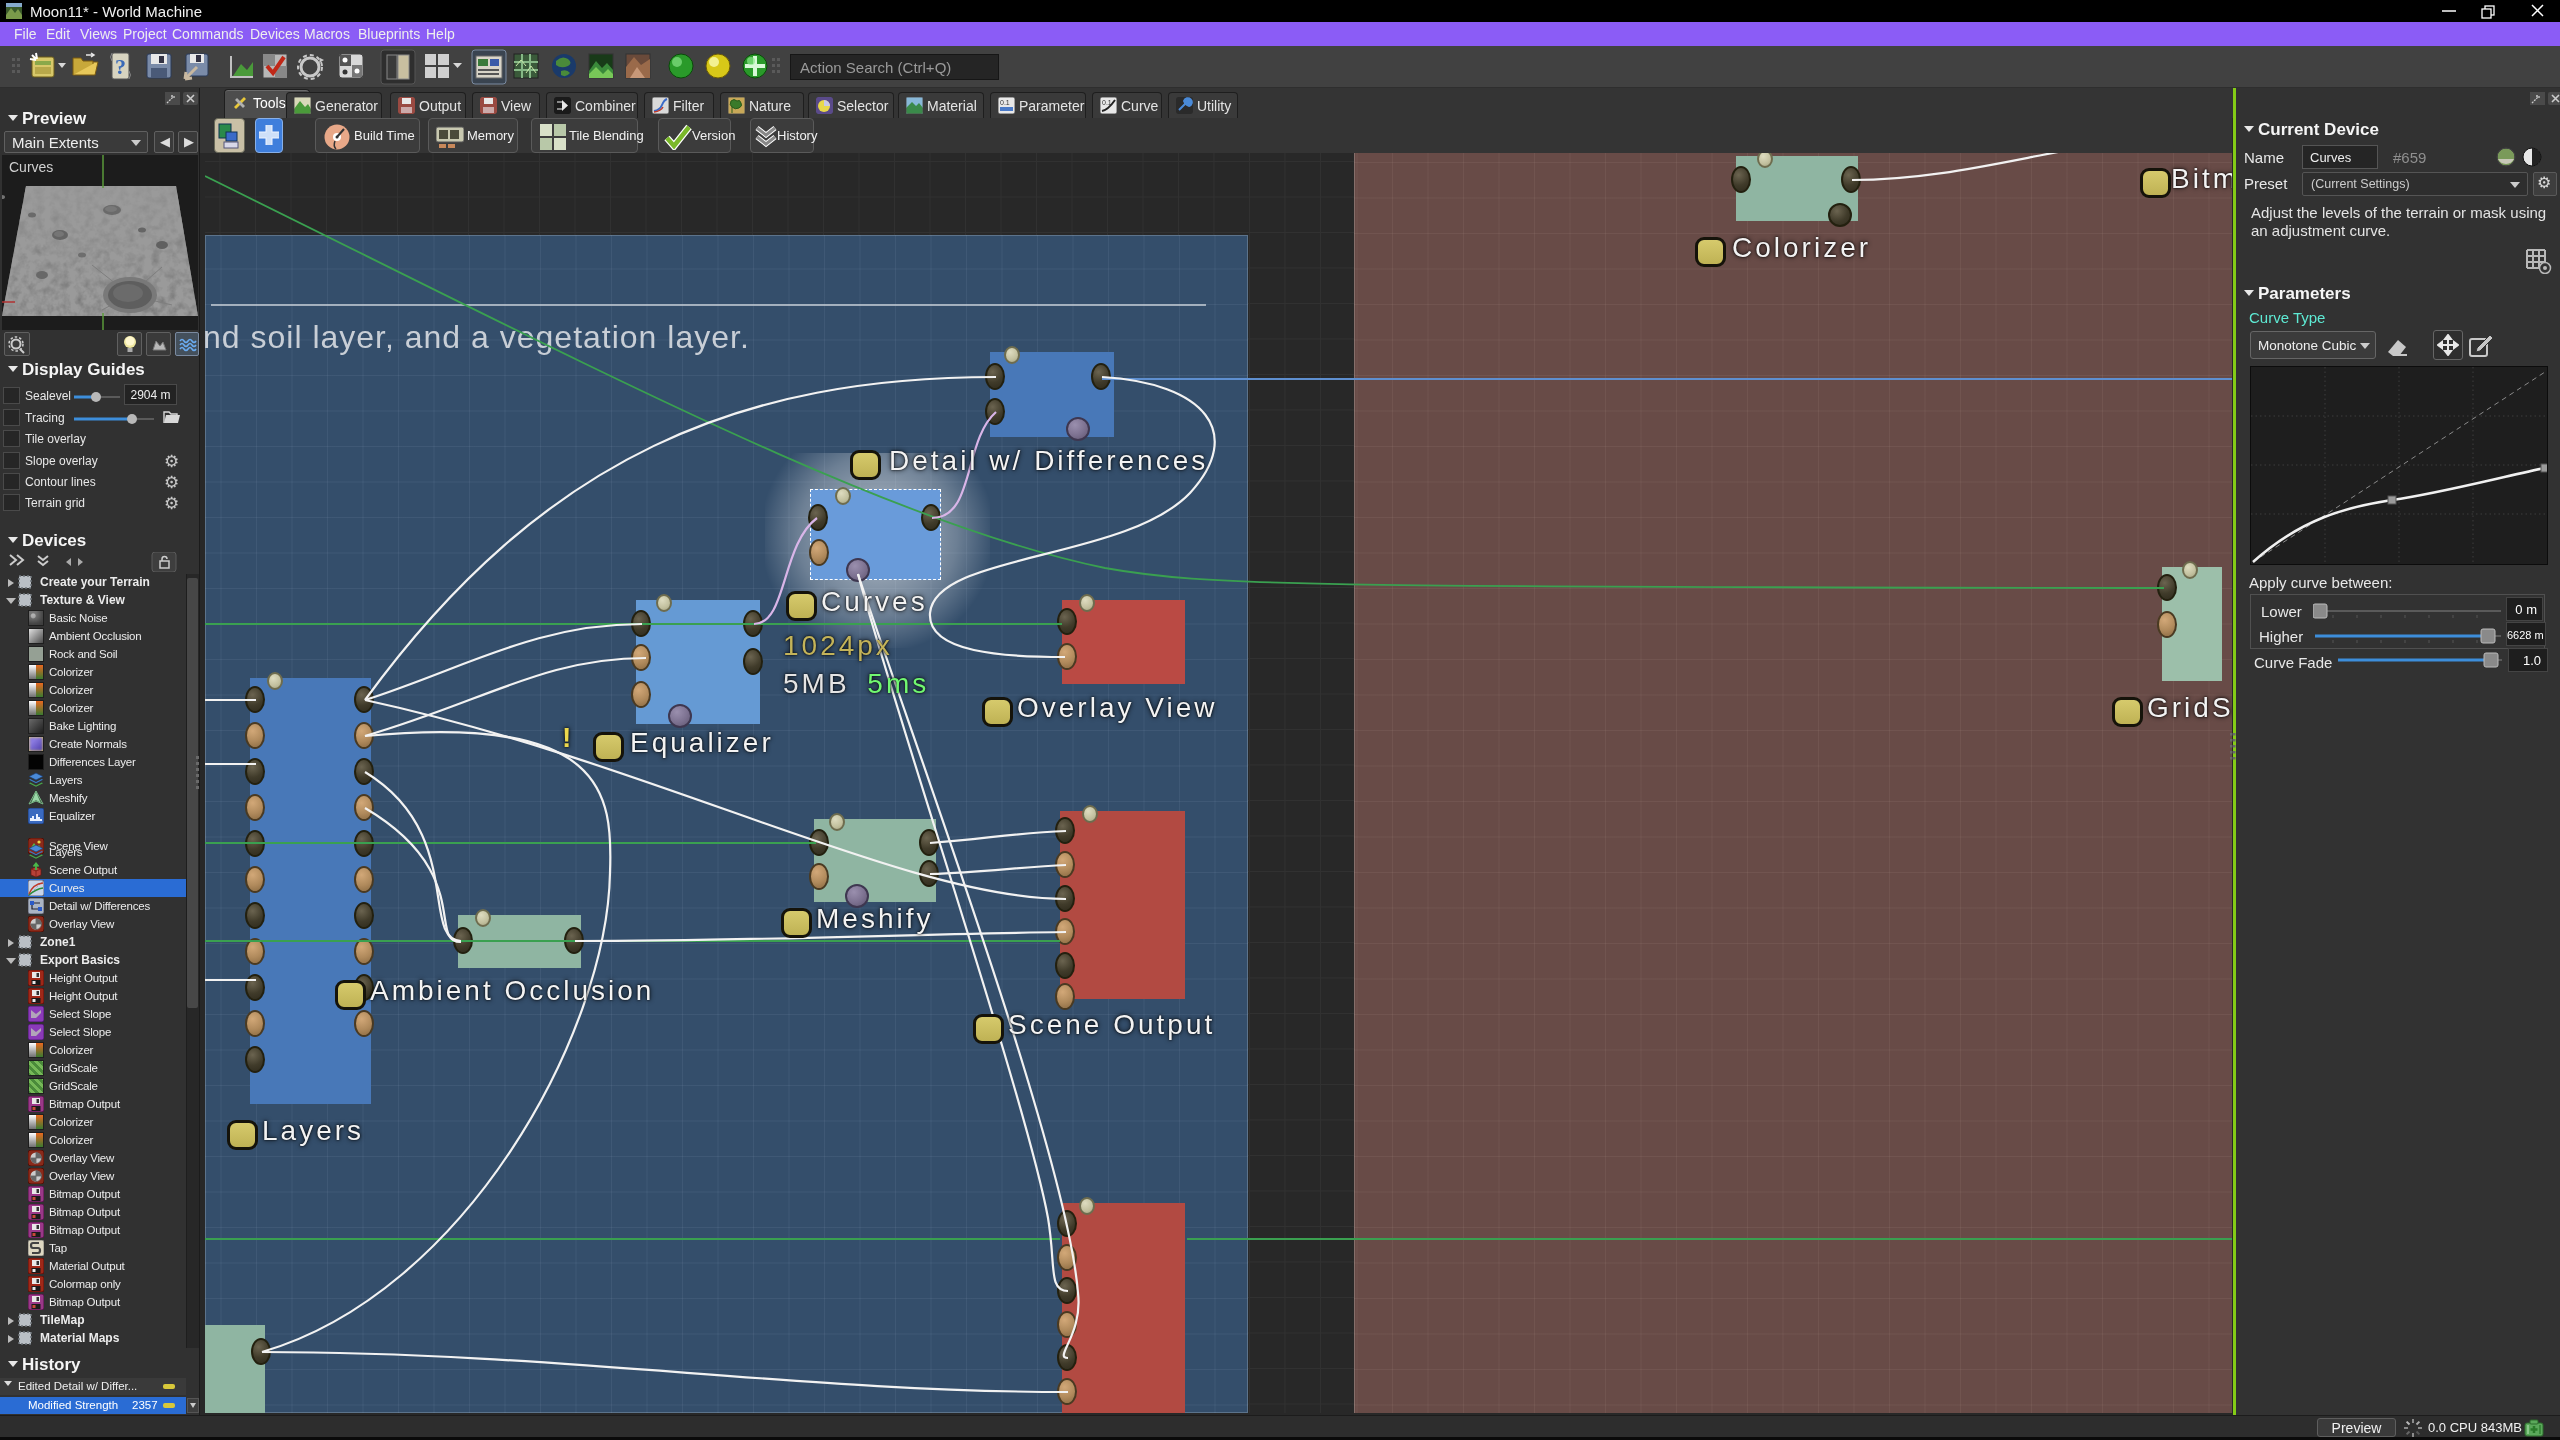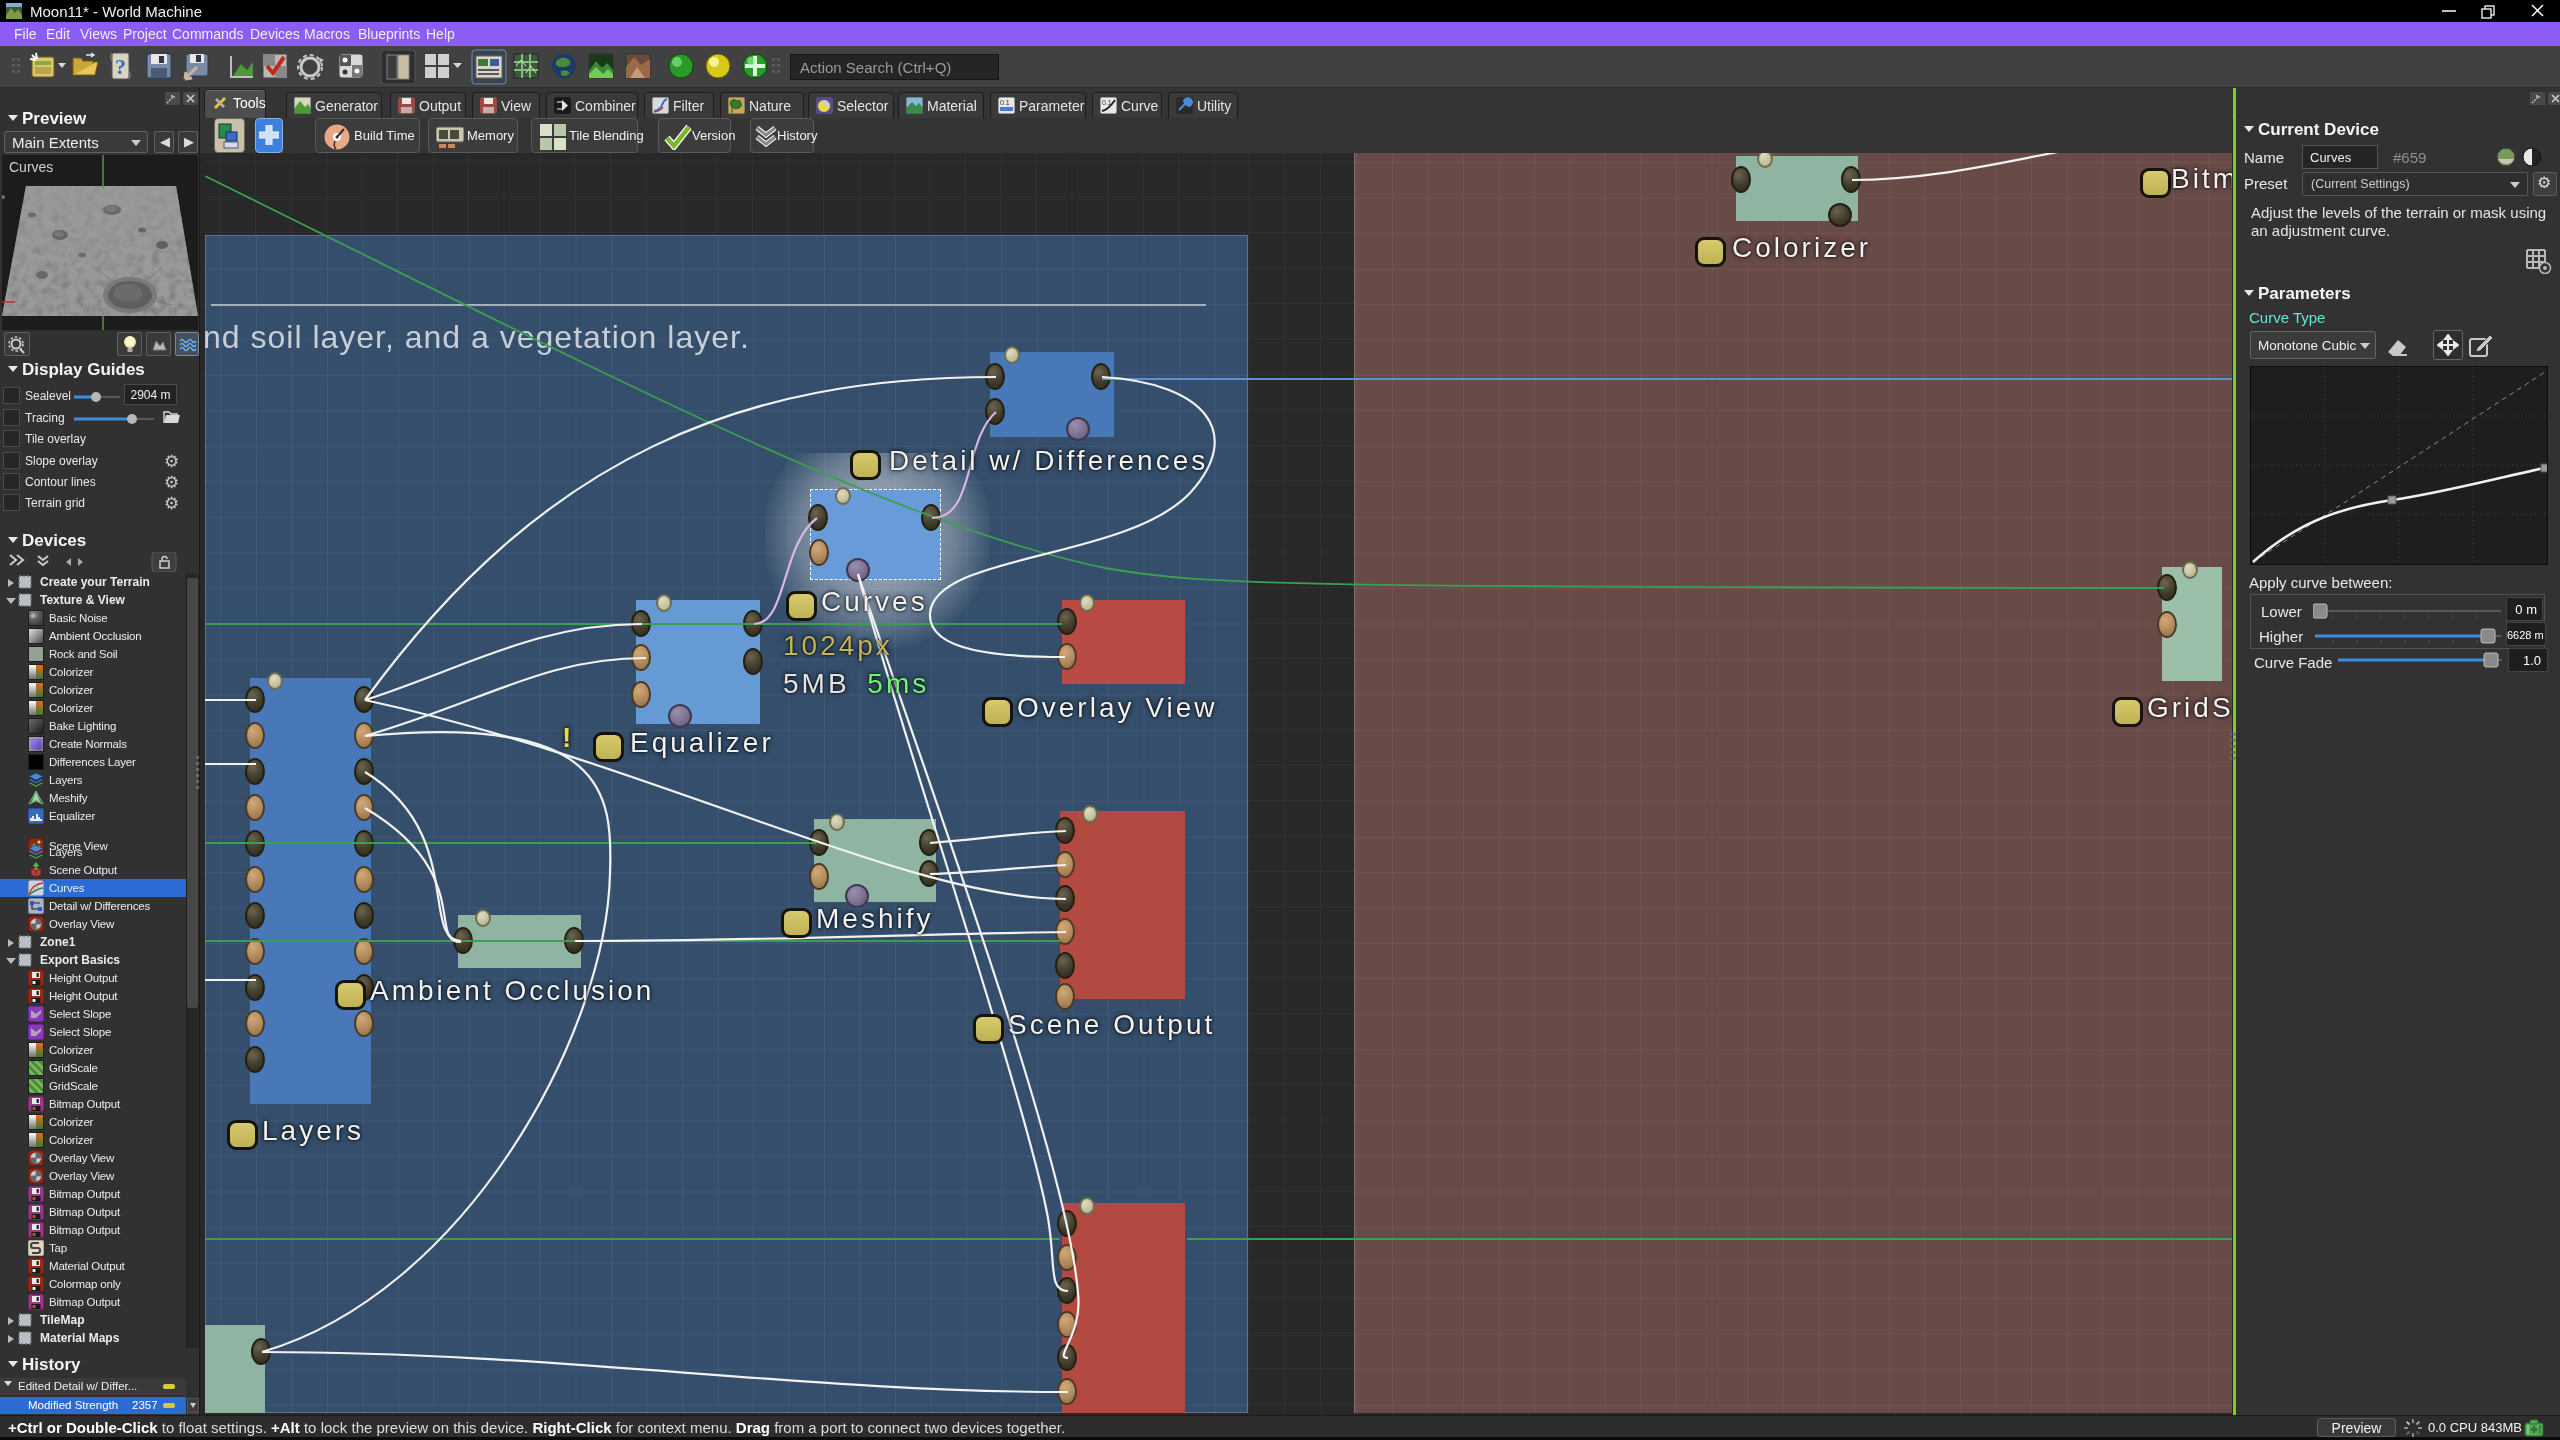--- a/index.html
+++ b/index.html
@@ -249,21 +249,21 @@
         <rect x="772" y="18" width="3" height="3"></rect>
         <rect x="777" y="18" width="3" height="3"></rect>
         <rect x="772" y="24" width="3" height="3"></rect>
         <rect x="777" y="24" width="3" height="3"></rect>
       </g>
 </svg>
 <div style="position:absolute;left:790px;top:8px;width:209px;height:26px;background:#252525;border:1px solid #161616;color:#9a9a9a;font-size:15px;padding:4px 0 0 9px">Action Search (Ctrl+Q)</div>
 </div>
 
 <div id="tabstrip">
-  <div class="tab active" style="left:4px;width:62px"><svg class="tabicon" viewBox="0 0 17 17">
+  <div class="tab active" style="left:24px;width:86px"><svg class="tabicon" viewBox="0 0 17 17">
         <path d="M2,13 L12,3 l2,2 L4,15 Z" fill="#e8c83a"></path>
         <path d="M13,12 L5,4 l-2,2 l8,8 Z" fill="#b0b0b0"></path>
       </svg>Tools</div>
   <div class="tab" style="left:86px;width:96px"><svg class="tabicon" viewBox="0 0 17 17">
         <rect width="17" height="17" fill="#d8d8b8"></rect>
         <path d="M0,12 L6,4 L11,10 L14,7 L17,12 V17 H0Z" fill="#4a9a3a"></path>
         <rect width="17" height="17" fill="none" stroke="#555"></rect>
       </svg>Generator</div>
   <div class="tab" style="left:190px;width:76px"><svg class="tabicon" viewBox="0 0 17 17">
         <rect width="17" height="17" rx="2" fill="#9a4a42"></rect>
@@ -1124,21 +1124,20 @@
         <rect x="3" y="12" width="2.5" height="2.5"></rect>
         <rect y="18" width="2.5" height="2.5"></rect>
         <rect x="3" y="18" width="2.5" height="2.5"></rect>
         <rect y="24" width="2.5" height="2.5"></rect>
         <rect x="3" y="24" width="2.5" height="2.5"></rect>
       </g>
     </svg>
 </div>
 
 <div id="statusbar">
-  <span style="position:absolute;left:8px;top:3px"><b>+Ctrl or Double-Click</b> to float settings. <b>+Alt</b> to lock the preview on this device. <b>Right-Click</b> for context menu. <b>Drag</b> from a port to connect two devices together.</span>
   <div style="position:absolute;left:2317px;top:2px;width:79px;height:19px;background:#3a3a3a;border:1px solid #5e5e5e;border-radius:3px;text-align:center;font-size:14px;color:#f0f0f0;padding-top:1px">Preview</div>
   <svg style="position:absolute;left:2402px;top:2px" width="22" height="20">
       <g stroke="#8a8a8a" stroke-width="2">
         <line x1="11" y1="1" x2="11" y2="5"></line>
         <line x1="11" y1="15" x2="11" y2="19"></line>
         <line x1="2" y1="10" x2="6" y2="10"></line>
         <line x1="16" y1="10" x2="20" y2="10"></line>
         <line x1="4.6" y1="3.6" x2="7.5" y2="6.5" stroke="#bbb"></line>
         <line x1="14.5" y1="13.5" x2="17.4" y2="16.4" stroke="#555"></line>
         <line x1="17.4" y1="3.6" x2="14.5" y2="6.5" stroke="#aaa"></line>

